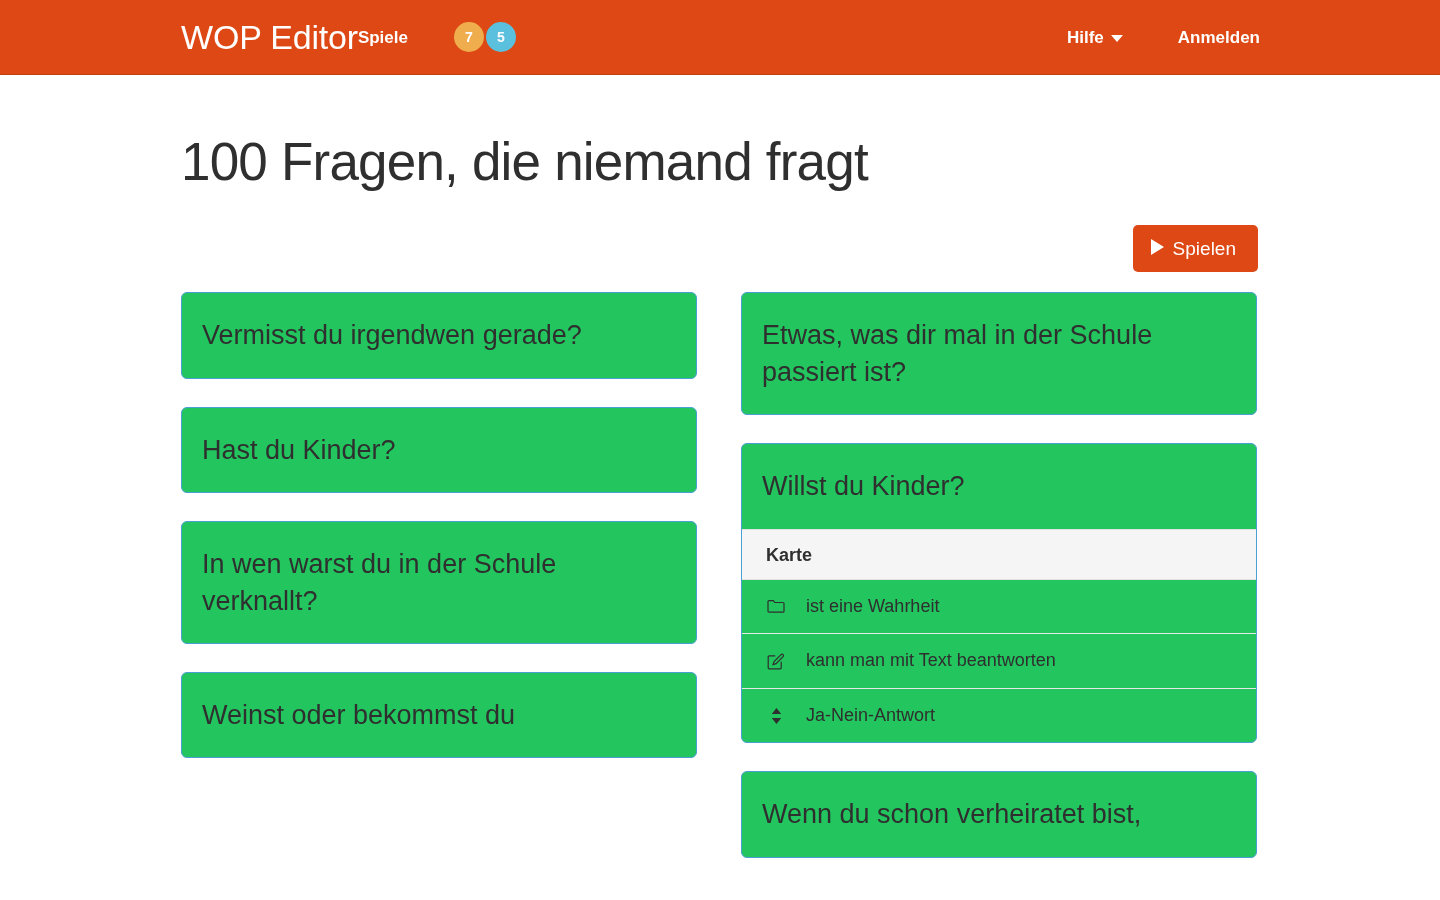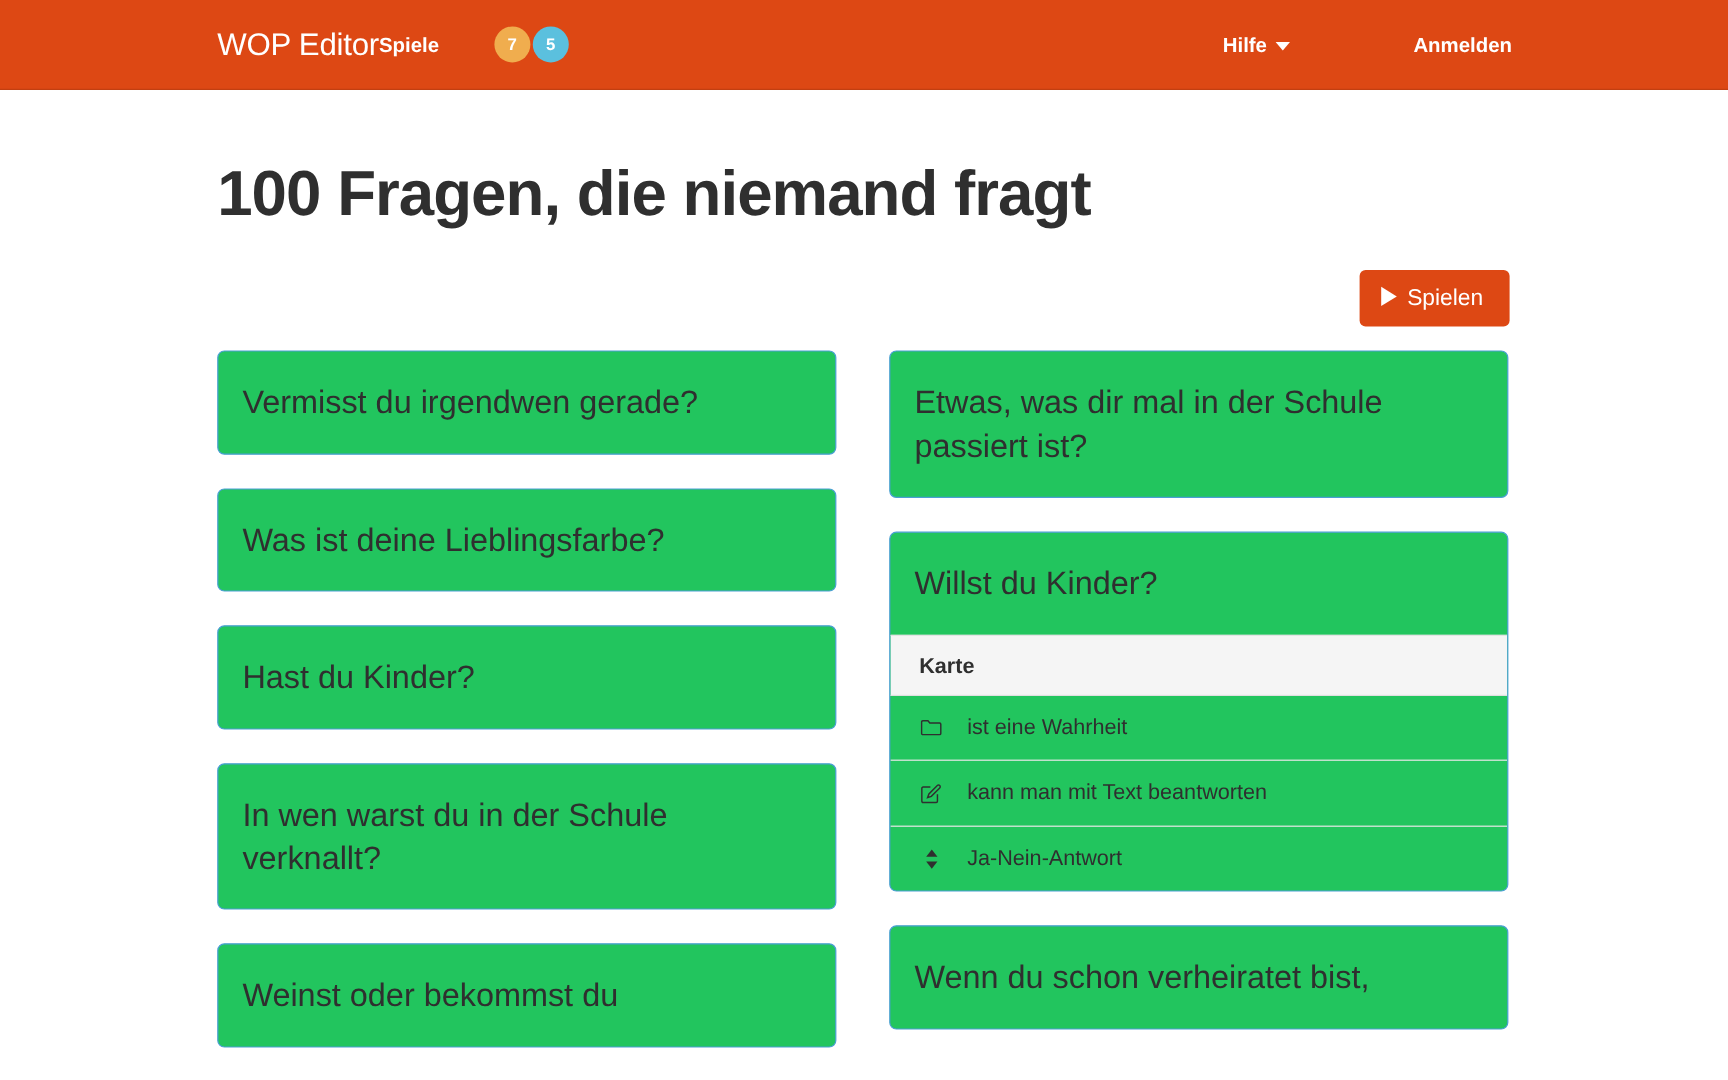--- a/index.html
+++ b/index.html
@@ -25,21 +25,21 @@
     display: flex;
     align-items: center;
   }
   .nav-left {
     display: flex;
     align-items: center;
     margin-left: 181px;
   }
   .brand {
     color: #ffffff;
-    font-size: 26px;
+    font-size: 34px;
     font-weight: 400;
     letter-spacing: -0.2px;
     text-decoration: none;
     line-height: 1;
     white-space: nowrap;
   }
   .nav-link {
     color: #ffffff;
     font-size: 17px;
     font-weight: 700;
@@ -67,21 +67,20 @@
     line-height: 1;
   }
   .badge-warning { background: #f0ad4e; }
   .badge-info    { background: #5bc0de; }
 
   .nav-right {
     display: flex;
     align-items: center;
     margin-left: auto;
     margin-right: 180px;
-    gap: 48px;
   }
   .nav-right .nav-link { margin-left: 55px; }
   .nav-right .nav-link:first-child { margin-left: 0; }
   .caret {
     display: inline-block;
     width: 0; height: 0;
     margin-left: 7px;
     vertical-align: middle;
     border-left: 6px solid transparent;
     border-right: 6px solid transparent;
@@ -90,21 +89,21 @@
 
   
   .container {
     width: 1440px;
     padding: 0 181px;
   }
   .page-title {
     margin: 0;
     padding-top: 58px;
     font-size: 53px;
-    font-weight: 700;
+    font-weight: 400;
     color: #2f2f2f;
     letter-spacing: -0.8px;
     line-height: 1.1;
   }
 
   
   .action-row {
     display: flex;
     justify-content: flex-end;
     margin-top: 34px;
@@ -219,23 +218,20 @@
   </div>
 
   <div class="columns">
 
     <div class="col">
 
       <div class="card">
         <div class="card-title">Vermisst du irgendwen gerade?</div>
       </div>
 
-      <div class="card">
-        <div class="card-title">Was ist deine Lieblingsfarbe?</div>
-      </div>
 
       <div class="card">
         <div class="card-title">Hast du Kinder?</div>
       </div>
 
       <div class="card">
         <div class="card-title">In wen warst du in der Schule verknallt?</div>
       </div>
 
       <div class="card">

